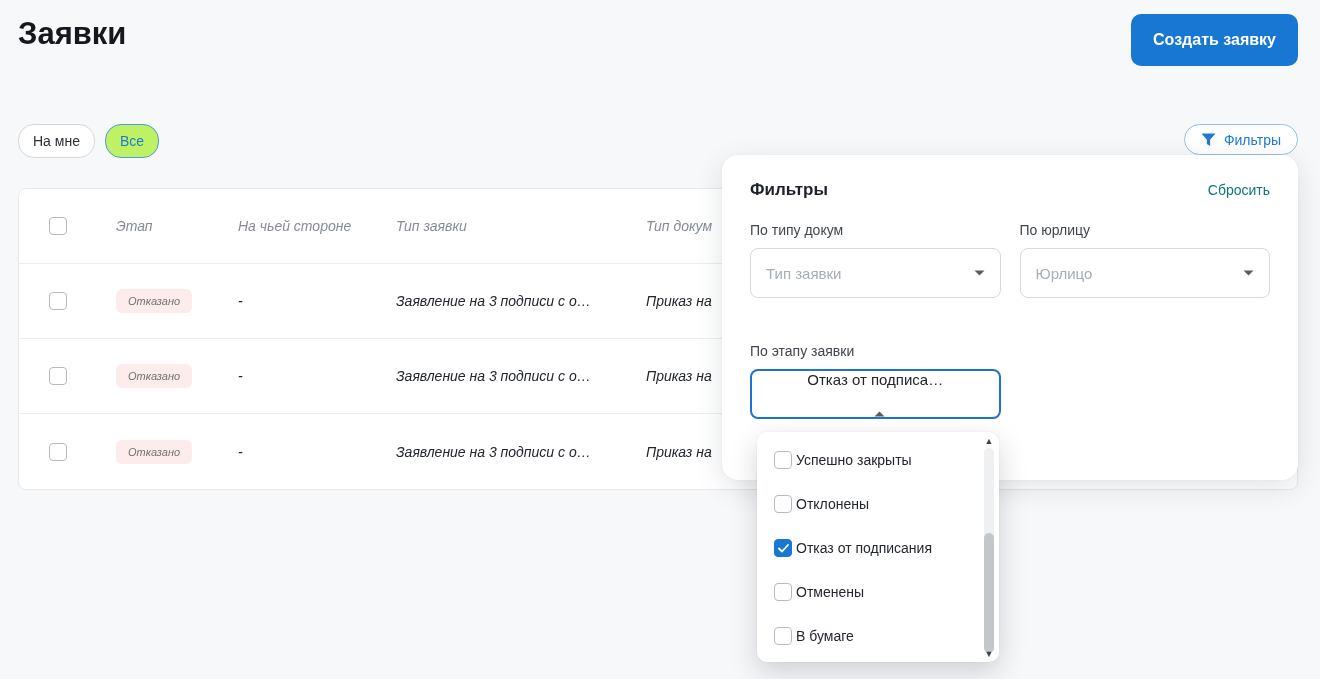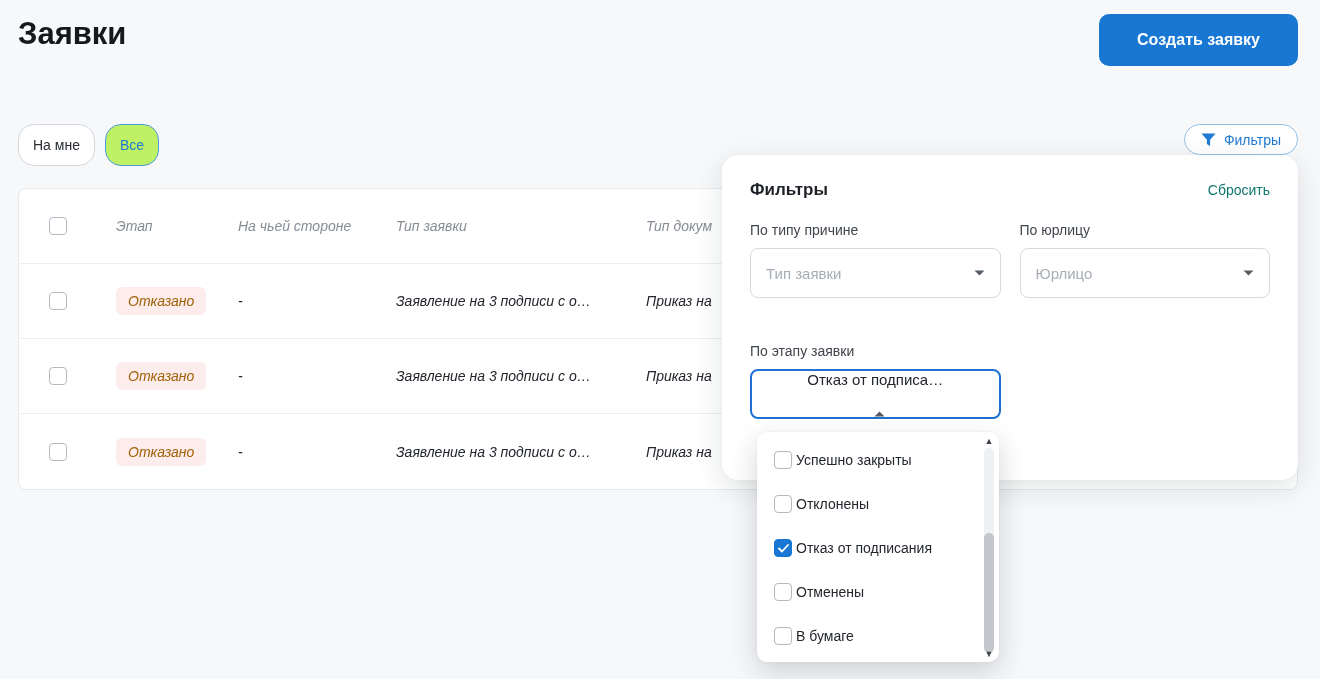--- a/index.html
+++ b/index.html
@@ -12,30 +12,30 @@
     color:#22262c;
   }
 
   .page-title {
     position:absolute; left:18px; top:16px;
     font-size:31px; font-weight:700; color:#15181d;
   }
 
   .create-btn {
     position:absolute; right:22px; top:14px;
-    height:52px; padding:0 38px;
+    height:52px; padding:0 22px;
     background:#1777d2; color:#fff;
     font-size:16px; font-weight:700;
     border:none; border-radius:10px; cursor:pointer;
     font-family:inherit;
   }
 
   .chips { position:absolute; left:18px; top:124px; display:flex; gap:10px; }
   .chip {
-    height:42px; display:flex; align-items:center; padding:0 14px;
+    height:18px; display:flex; align-items:center; padding:16px 14px;
     border-radius:16px; font-size:14px;
     background:#fff; border:1px solid #d3d7dc; color:#2b2f34; cursor:pointer;
   }
   .chip.active { background:#bef264; border-color:#4d9be0; color:#1e7ad2; }
 
   .filters-btn {
     position:absolute; right:22px; top:124px;
     height:31px; padding:0 16px;
     display:flex; align-items:center; gap:8px;
     border-radius:16px; border:1px solid #90c1ea;
@@ -60,22 +60,22 @@
   .cell { font-size:14px; color:#22262c; padding-right:10px; white-space:nowrap; overflow:hidden; }
   .cell.head { color:#878c94; }
   .cell-check { padding-left:30px; }
   .checkbox {
     width:18px; height:18px;
     border:1.5px solid #b4bac2; border-radius:4px;
     background:#fff; cursor:pointer;
   }
   .badge {
     display:inline-block; padding:6px 12px;
-    background:#fdecec; color:#a16207;
-    border-radius:6px; font-size:14px;
+    background:#fdecec; color:#737373;
+    border-radius:6px; font-size:11px;
   }
 
   
   .panel {
     position:absolute; left:722px; top:155px;
     width:576px; height:325px;
     background:#fff; border-radius:16px;
     box-shadow:0 8px 28px rgba(20,30,40,.12), 0 0 2px rgba(20,30,40,.06);
     z-index:5; padding:25px 28px;
   }
@@ -191,21 +191,21 @@
   </div>
 </div>
 
 <div class="panel">
   <div class="panel-head">
     <div class="panel-title">Фильтры</div>
     <div class="reset-link">Сбросить</div>
   </div>
   <div class="fields">
     <div>
-      <div class="field-label">По типу причине</div>
+      <div class="field-label">По типу докум</div>
       <div class="select">
         <span class="value ph">Тип заявки</span>
         <span class="chevron">
           <svg width="11" height="6" viewBox="0 0 11 6">
               <path d="M0.5 0.5h10L5.5 5.5z" fill="#565d65"></path>
             </svg>
         </span>
       </div>
     </div>
     <div>

